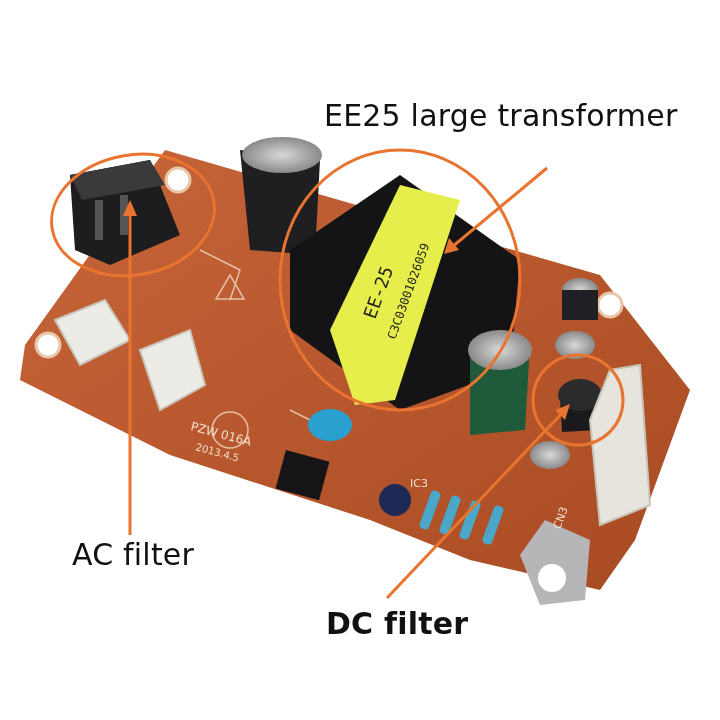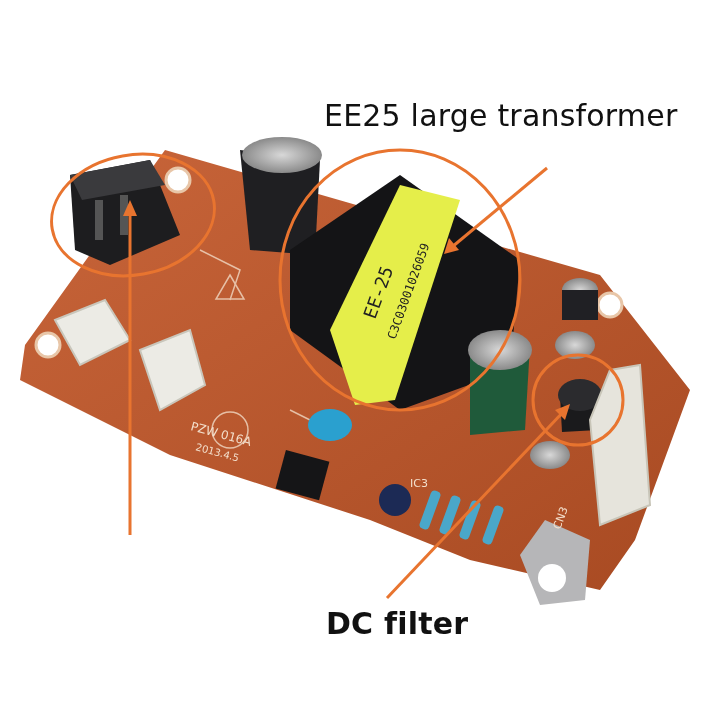--- a/index.html
+++ b/index.html
@@ -113,14 +113,15 @@
       <line x1="387" y1="598" x2="565" y2="410"></line>
     </g>
     <g fill="#e8742f">
       <polygon points="130,200 123,216 137,216"></polygon>
       <polygon points="444,254 449,238 459,250"></polygon>
       <polygon points="570,404 555,410 565,420"></polygon>
     </g>
   </svg>
 
   <div class="label" style="left:324px;top:98px;">EE25 large transformer</div>
+  <div class="label" style="left:72px;top:537px;">AC filter</div>
   <div class="label" style="left:326px;top:606px;font-weight:bold;">DC filter</div>
 </div>
 
 </body></html>

